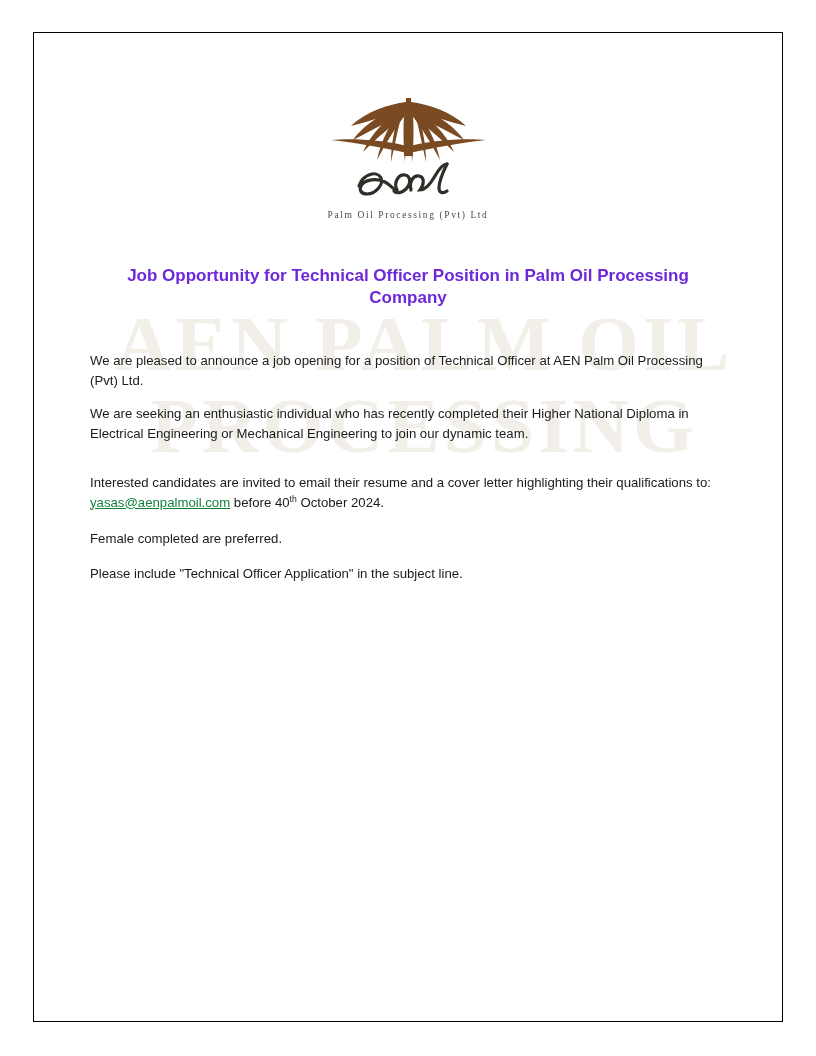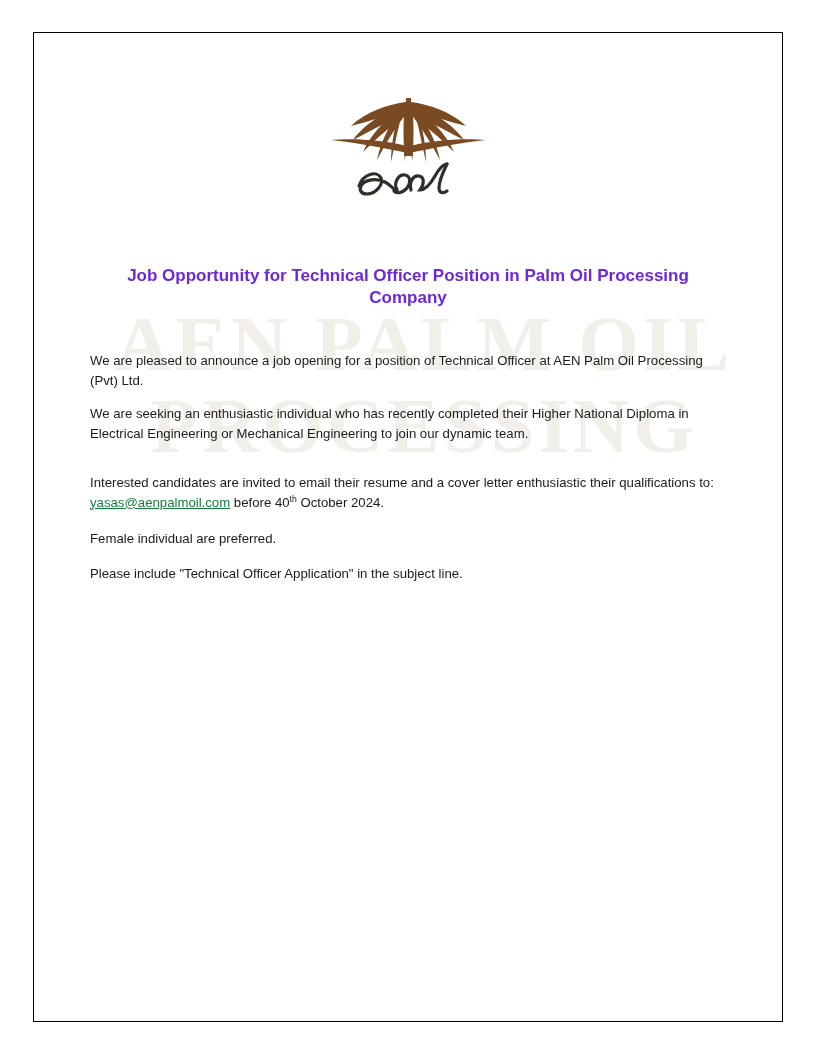--- a/index.html
+++ b/index.html
@@ -149,28 +149,29 @@
           <path d="M38 62 C60 60 92 62 114 68 L114 75 C92 70 60 64 38 62 Z"></path>
           <path d="M193 62 C171 60 139 62 117 68 L117 75 C139 70 171 64 193 62 Z"></path>
         </g>
         <g fill="none" stroke="#2f2f2a" stroke-width="3.2" stroke-linecap="round">
           <path d="M66 108 C70 96 84 92 88 100 C91 107 82 116 74 116 C68 116 66 112 68 108 C72 101 84 100 92 104 C98 107 100 112 104 112"></path>
           <path d="M104 112 C100 104 106 96 112 97 C118 98 118 106 113 111 C109 115 104 116 101 113"></path>
           <path d="M118 112 C116 104 120 97 126 98 C132 99 131 107 127 112 C133 112 138 105 142 98 C146 91 150 86 154 86"></path>
           <path d="M154 86 C150 94 146 104 146 110 C146 115 150 116 154 113"></path>
         </g>
       </svg>
+      <div class="logo-sub">Palm Oil Processing (Pvt) Ltd</div>
     </div>
 
     <div class="doc-title">Job Opportunity for Technical Officer Position in Palm Oil Processing Company</div>
 
     <div class="body-block">
       <p class="para">We are pleased to announce a job opening for a position of Technical Officer at AEN Palm Oil Processing (Pvt) Ltd.</p>
       <p class="para">We are seeking an enthusiastic individual who has recently completed their Higher National Diploma in Electrical Engineering or Mechanical Engineering to join our dynamic team.</p>
       <p class="para spaced-top tight">
-        <span>Interested candidates are invited to email their resume and a cover letter enthusiastic their qualifications to: </span><a class="email-link" href="#">yasas@aenpalmoil.com</a><span> before 40</span><sup>th</sup><span> October 2024.</span>
+        <span>Interested candidates are invited to email their resume and a cover letter highlighting their qualifications to: </span><a class="email-link" href="#">yasas@aenpalmoil.com</a><span> before 40</span><sup>th</sup><span> October 2024.</span>
       </p>
-      <p class="para tight">Female individual are preferred.</p>
+      <p class="para tight">Female completed are preferred.</p>
       <p class="para">Please include "Technical Officer Application" in the subject line.</p>
     </div>
 
   </div>
 </div>
 
 </body></html>

